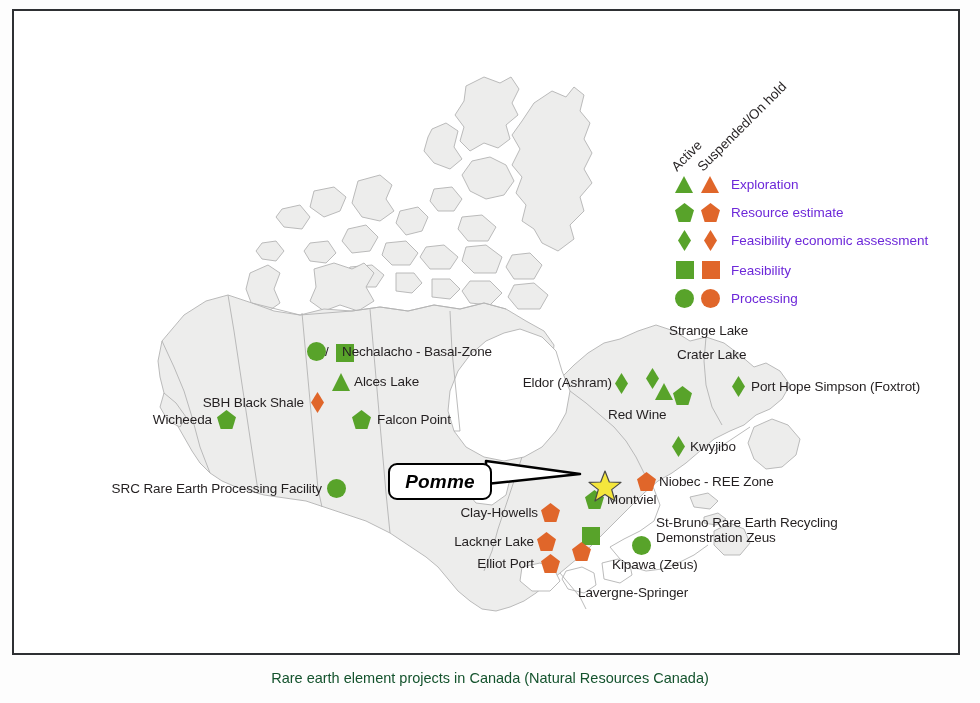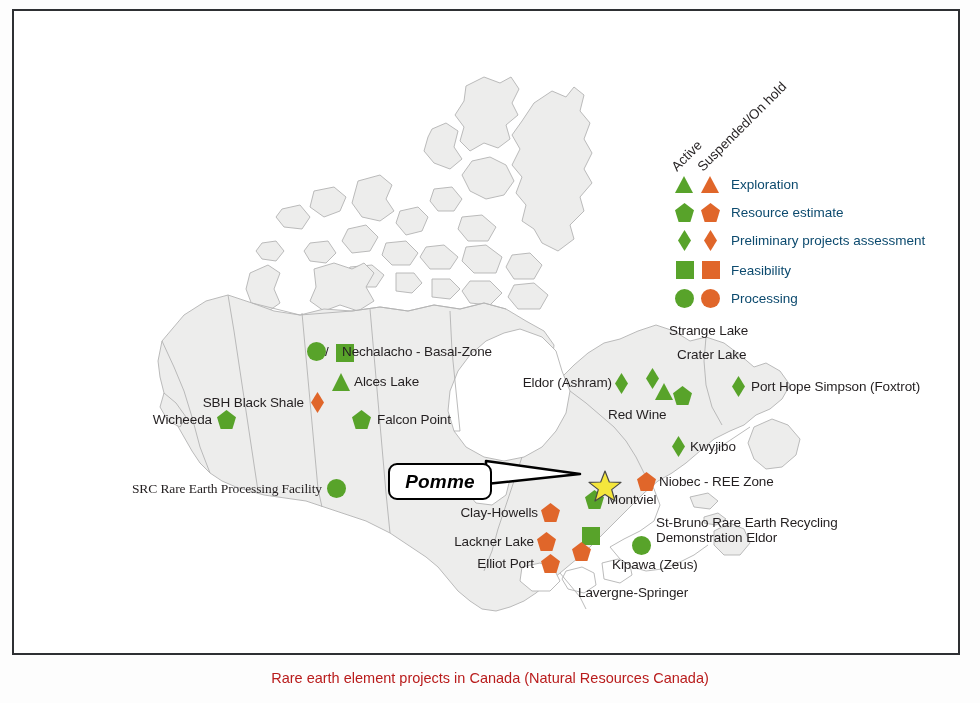--- a/index.html
+++ b/index.html
@@ -29,40 +29,40 @@
   .m-sq{width:18px;height:18px;}
   .m-cir{width:19px;height:19px;border-radius:50%;}
 
   
   #legend{position:absolute;left:645px;top:40px;width:300px;height:250px;}
   .leg-rot{
     position:absolute;font-size:13.5px;color:#231f20;
     transform-origin:left bottom;transform:rotate(-45deg);white-space:nowrap;
   }
   .leg-row{position:absolute;left:0;height:26px;}
-  .leg-text{position:absolute;left:72px;top:4px;font-size:13.5px;color:#0c4a6e;white-space:nowrap;}
+  .leg-text{position:absolute;left:72px;top:4px;font-size:13.5px;color:#6d28d9;white-space:nowrap;}
   .leg-a{position:absolute;left:16px;}
   .leg-s{position:absolute;left:42px;}
 
   
   #callout{position:absolute;left:374px;top:452px;}
   #callout .bubble{
     position:relative;width:100px;height:33px;background:#ffffff;
     border:2.5px solid #000;border-radius:9px;
     display:flex;align-items:center;justify-content:center;
     font-weight:bold;font-style:italic;font-size:19px;color:#000;
     letter-spacing:0.2px;z-index:3;
   }
   #callout .tail{position:absolute;left:96px;top:-6px;z-index:2;}
 
   #star{position:absolute;left:574px;top:459px;}
 
   #caption{
     position:absolute;left:0;top:670px;width:980px;text-align:center;
-    font-size:14.5px;color:#b91c1c;
+    font-size:14.5px;color:#14532d;
   }
 </style>
 </head>
 <body>
 
 <div id="figure-frame">
 
   <div id="map-canvas">
     <svg viewBox="0 0 948 646" xmlns="http://www.w3.org/2000/svg">
       <g fill="#ededec" stroke="#b3b3b3" stroke-width="0.9" stroke-linejoin="round">
@@ -168,21 +168,21 @@
 
     <div class="leg-row" style="top:150px;">
       <span class="leg-a marker m-pent" style="background:#58a32a;top:2px;"></span>
       <span class="leg-s marker m-pent" style="background:#e0662a;top:2px;"></span>
       <span class="leg-text">Resource estimate</span>
     </div>
 
     <div class="leg-row" style="top:178px;">
       <span class="leg-a marker m-dia" style="background:#58a32a;top:1px;left:19px;"></span>
       <span class="leg-s marker m-dia" style="background:#e0662a;top:1px;left:45px;"></span>
-      <span class="leg-text">Preliminary projects assessment</span>
+      <span class="leg-text">Feasibility economic assessment</span>
     </div>
 
     <div class="leg-row" style="top:208px;">
       <span class="leg-a marker m-sq" style="background:#58a32a;top:2px;left:17px;"></span>
       <span class="leg-s marker m-sq" style="background:#e0662a;top:2px;left:43px;"></span>
       <span class="leg-text">Feasibility</span>
     </div>
 
     <div class="leg-row" style="top:236px;">
       <span class="leg-a marker m-cir" style="background:#58a32a;top:2px;left:16px;"></span>
@@ -201,21 +201,21 @@
 
   <div class="label r" style="left:160px;top:384px;width:130px;">SBH Black Shale</div>
   <span class="marker m-dia" style="left:297px;top:381px;background:#e0662a;"></span>
 
   <div class="label r" style="left:110px;top:401px;width:88px;">Wicheeda</div>
   <span class="marker m-pent" style="left:203px;top:399px;background:#58a32a;"></span>
 
   <span class="marker m-pent" style="left:338px;top:399px;background:#58a32a;"></span>
   <div class="label" style="left:363px;top:401px;">Falcon Point</div>
 
-  <div class="label r" style="left:92px;top:470px;width:216px;font-family:Liberation Serif, serif;">SRC Rare Earth Processing Facility</div>
+  <div class="label r" style="left:92px;top:470px;width:216px;">SRC Rare Earth Processing Facility</div>
   <span class="marker m-cir" style="left:313px;top:468px;background:#58a32a;"></span>
 
   <div class="label" style="left:655px;top:312px;">Strange Lake</div>
   <span class="marker m-dia" style="left:632px;top:357px;background:#58a32a;"></span>
 
   <div class="label" style="left:663px;top:336px;">Crater Lake</div>
   <span class="marker m-tri" style="left:641px;top:372px;border-bottom:17px solid #58a32a;"></span>
 
   <div class="label r" style="left:492px;top:364px;width:106px;">Eldor (Ashram)</div>
   <span class="marker m-dia" style="left:601px;top:362px;background:#58a32a;"></span>
@@ -244,21 +244,21 @@
   <div class="label r" style="left:404px;top:545px;width:116px;">Elliot Port</div>
   <span class="marker m-pent" style="left:527px;top:543px;background:#e0662a;"></span>
 
   <span class="marker m-sq" style="left:568px;top:516px;background:#58a32a;"></span>
   <div class="label" style="left:598px;top:546px;">Kipawa (Zeus)</div>
 
   <span class="marker m-pent" style="left:558px;top:531px;background:#e0662a;"></span>
   <div class="label" style="left:564px;top:574px;">Lavergne-Springer</div>
 
   <span class="marker m-cir" style="left:618px;top:525px;background:#58a32a;"></span>
-  <div class="label two-line" style="left:642px;top:505px;width:186px;">St-Bruno Rare Earth Recycling Demonstration Eldor</div>
+  <div class="label two-line" style="left:642px;top:505px;width:186px;">St-Bruno Rare Earth Recycling Demonstration Zeus</div>
 
   <div id="callout">
     <svg class="tail" width="100" height="34" viewBox="0 0 100 34" xmlns="http://www.w3.org/2000/svg">
       <polygon points="2,4 96,17 2,27" fill="#ffffff" stroke="#000000" stroke-width="2.5" stroke-linejoin="round"></polygon>
     </svg>
     <div class="bubble">Pomme</div>
   </div>
 
   <div id="star">
     <svg width="34" height="34" viewBox="0 0 34 34" xmlns="http://www.w3.org/2000/svg">

